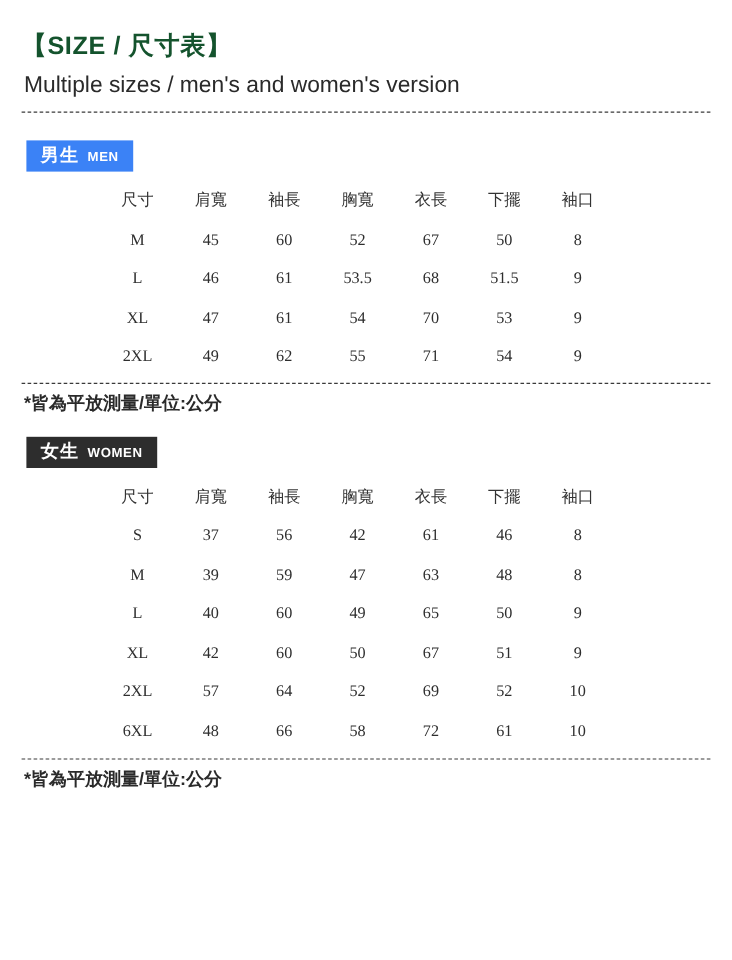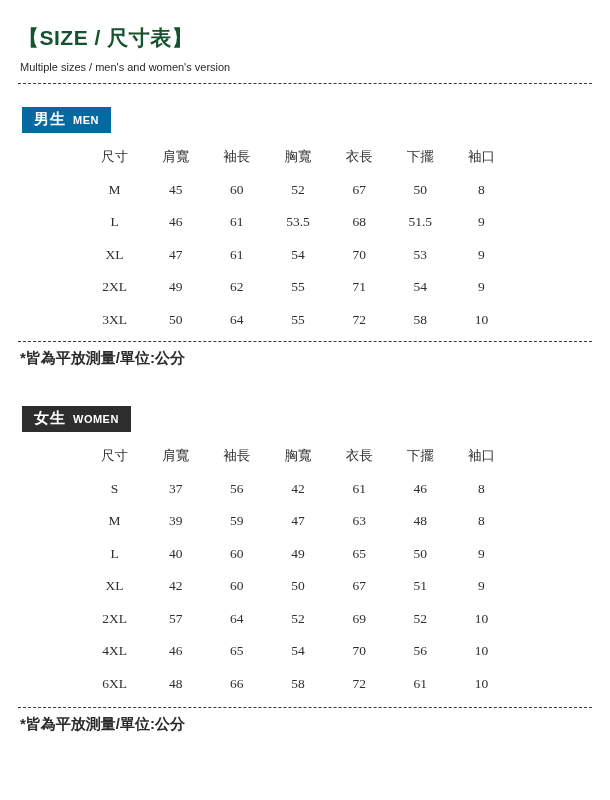--- a/index.html
+++ b/index.html
@@ -15,21 +15,21 @@
 
   .page-title {
     margin: 24px 20px 0 18px;
     font-size: 21px;
     font-weight: bold;
     color: #14532d;
     letter-spacing: 0.5px;
   }
   .page-subtitle {
     margin: 9px 20px 0 20px;
-    font-size: 11px;
+    font-size: 19px;
     color: #2a2a2a;
   }
   .divider {
     border: none;
     border-top: 1.5px dashed #3a3a3a;
     margin: 10px 18px 0 18px;
     height: 0;
   }
 
   .section-badge {
@@ -73,34 +73,34 @@
 
   .footnote {
     margin: 7px 0 0 20px;
     font-size: 15px;
     font-weight: bold;
     color: #2a2a2a;
   }
 
   .section-men .divider-after { margin-top: 5px; }
   .section-women { margin-top: 0; }
-  .section-women .section-badge { margin-top: 38px; text-align: center; }
+  .section-women .section-badge { margin-top: 18px; text-align: center; }
   .section-women .divider-after { margin-top: 7px; }
 </style>
 </head>
 <body>
 
 <div class="page">
 
   <h1 class="page-title">【SIZE / 尺寸表】</h1>
   <div class="page-subtitle">Multiple sizes / men's and women's version</div>
   <hr class="divider">
 
   <div class="section section-men">
-    <div class="section-badge" style="background: #0369a1; color: rgb(255, 255, 255); justify-content: center;">
+    <div class="section-badge" style="background: #3b82f6; color: rgb(255, 255, 255); justify-content: center;">
       <span class="badge-zh">男生</span>
       <span class="badge-en">MEN</span>
     </div>
     <table class="size-table">
       <thead>
           <tr>
             <th>尺寸</th>
             <th>肩寬</th>
             <th>袖長</th>
             <th>胸寬</th>
@@ -139,29 +139,20 @@
           </tr>
           <tr>
             <td>2XL</td>
             <td>49</td>
             <td>62</td>
             <td>55</td>
             <td>71</td>
             <td>54</td>
             <td>9</td>
           </tr>
-          <tr>
-            <td>3XL</td>
-            <td>50</td>
-            <td>64</td>
-            <td>55</td>
-            <td>72</td>
-            <td>58</td>
-            <td>10</td>
-          </tr>
         </tbody>
     </table>
     <hr class="divider divider-after">
     <div class="footnote">*皆為平放測量/單位:公分</div>
   </div>
 
   <div class="section section-women">
     <div class="section-badge" style="background: rgb(45, 45, 45); color: rgb(255, 255, 255);">
       <span class="badge-zh">女生</span>
       <span class="badge-en">WOMEN</span>
@@ -218,29 +209,20 @@
           <tr>
             <td>2XL</td>
             <td>57</td>
             <td>64</td>
             <td>52</td>
             <td>69</td>
             <td>52</td>
             <td>10</td>
           </tr>
           <tr>
-            <td>4XL</td>
-            <td>46</td>
-            <td>65</td>
-            <td>54</td>
-            <td>70</td>
-            <td>56</td>
-            <td>10</td>
-          </tr>
-          <tr>
             <td>6XL</td>
             <td>48</td>
             <td>66</td>
             <td>58</td>
             <td>72</td>
             <td>61</td>
             <td>10</td>
           </tr>
         </tbody>
     </table>

